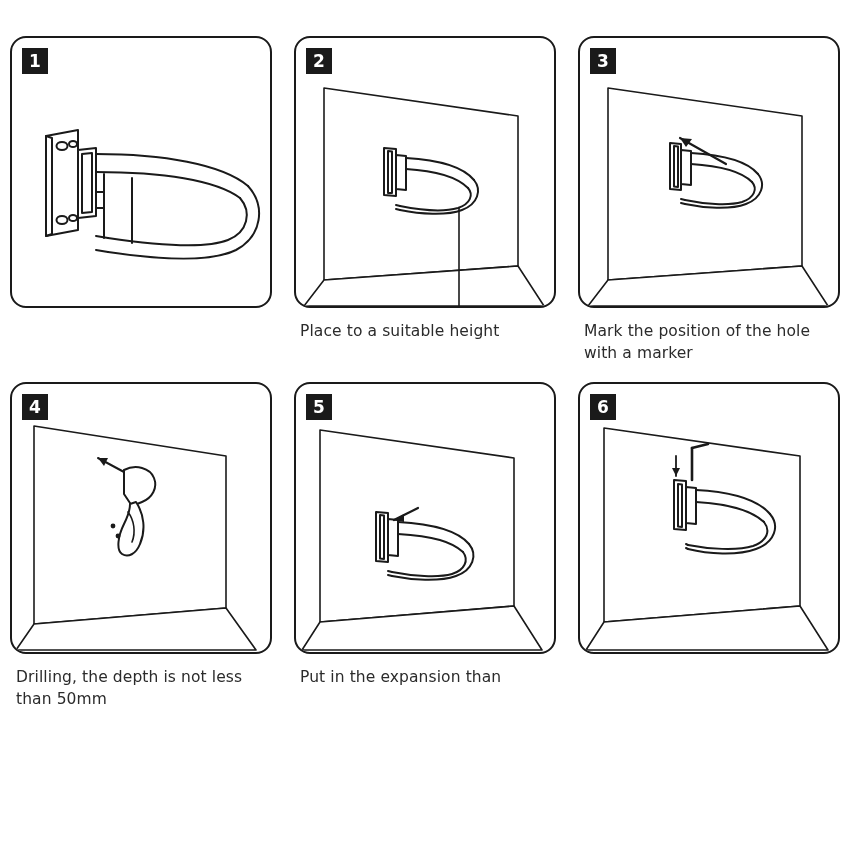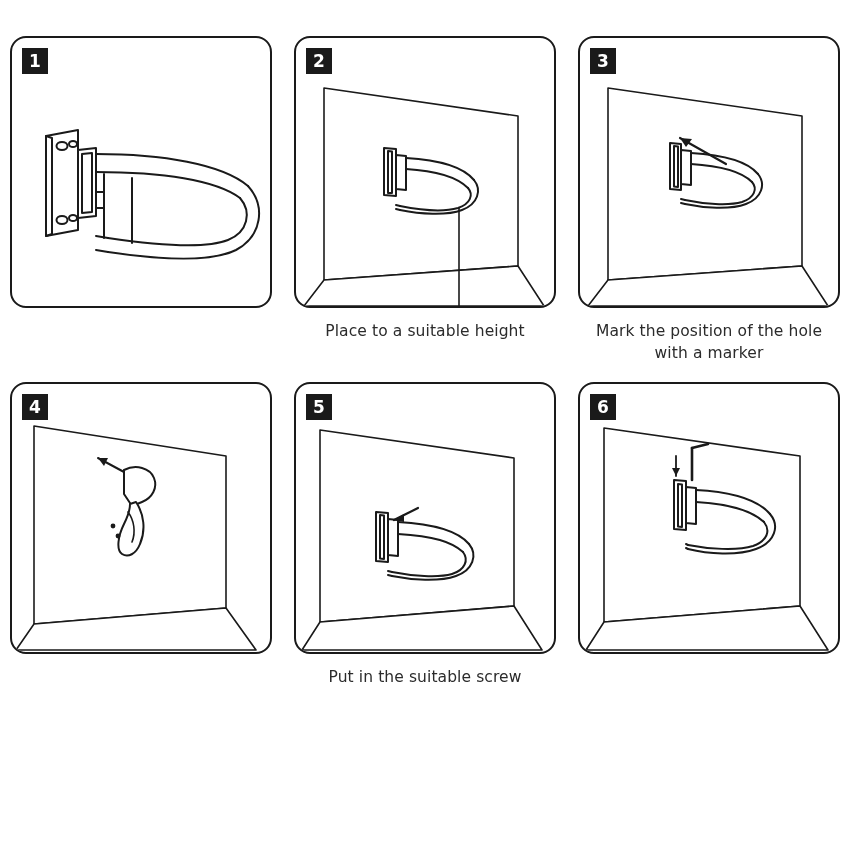--- a/index.html
+++ b/index.html
@@ -55,21 +55,20 @@
     color: #ffffff;
     font-size: 17px;
     font-weight: bold;
     line-height: 26px;
     text-align: center;
     z-index: 5;
   }
   .caption {
     width: 250px;
     margin-top: 12px;
-    text-align: center;
     font-size: 15.5px;
     line-height: 1.42;
     color: #2b2b2b;
     letter-spacing: 0.1px;
   }
   .caption.empty { min-height: 0; }
   svg { display: block; }
 </style>
 </head>
 <body>
@@ -195,20 +194,21 @@
             <path d="M86 74 L96 74 L92 82 Z" fill="#1a1a1a" stroke="none"></path>
 
             <path d="M124 118 C 132 130, 134 146, 128 160 C 124 170, 116 174, 110 170 C 104 166, 106 152, 112 140 C 116 132, 118 124, 118 120 Z" fill="#ffffff" stroke-width="2"></path>
             <path d="M116 128 C 122 136, 124 148, 120 158"></path>
 
             <circle cx="101" cy="142" r="2.4" fill="#1a1a1a" stroke="none"></circle>
             <circle cx="106" cy="152" r="2.4" fill="#1a1a1a" stroke="none"></circle>
           </g>
         </svg>
       </div>
+      <div class="caption">Drilling, the depth is not less than 50mm</div>
     </div>
 
     <div class="step">
       <div class="panel">
         <div class="badge">5</div>
         <svg width="258" height="268" viewBox="0 0 258 268">
           <g fill="none" stroke="#1a1a1a" stroke-width="1.6" stroke-linejoin="round" stroke-linecap="round">
 
             <path d="M24 46 L218 74 L218 222 L24 238 Z" fill="#ffffff"></path>
 
@@ -224,21 +224,21 @@
               <path d="M167 168 C 173 176, 169 186, 156 190 C 142 194, 116 192, 96 188"></path>
               <path d="M96 192 L92 191"></path>
               <path d="M96 188 L92 187"></path>
             </g>
 
             <path d="M122 124 L98 136" stroke-width="2.2"></path>
             <path d="M98 136 L108 130 L108 138 Z" fill="#1a1a1a" stroke="none"></path>
           </g>
         </svg>
       </div>
-      <div class="caption">Put in the suitable screw</div>
+      <div class="caption">Put in the expansion than</div>
     </div>
 
     <div class="step">
       <div class="panel">
         <div class="badge">6</div>
         <svg width="258" height="268" viewBox="0 0 258 268">
           <g fill="none" stroke="#1a1a1a" stroke-width="1.6" stroke-linejoin="round" stroke-linecap="round">
 
             <path d="M24 44 L220 72 L220 222 L24 238 Z" fill="#ffffff"></path>
 

